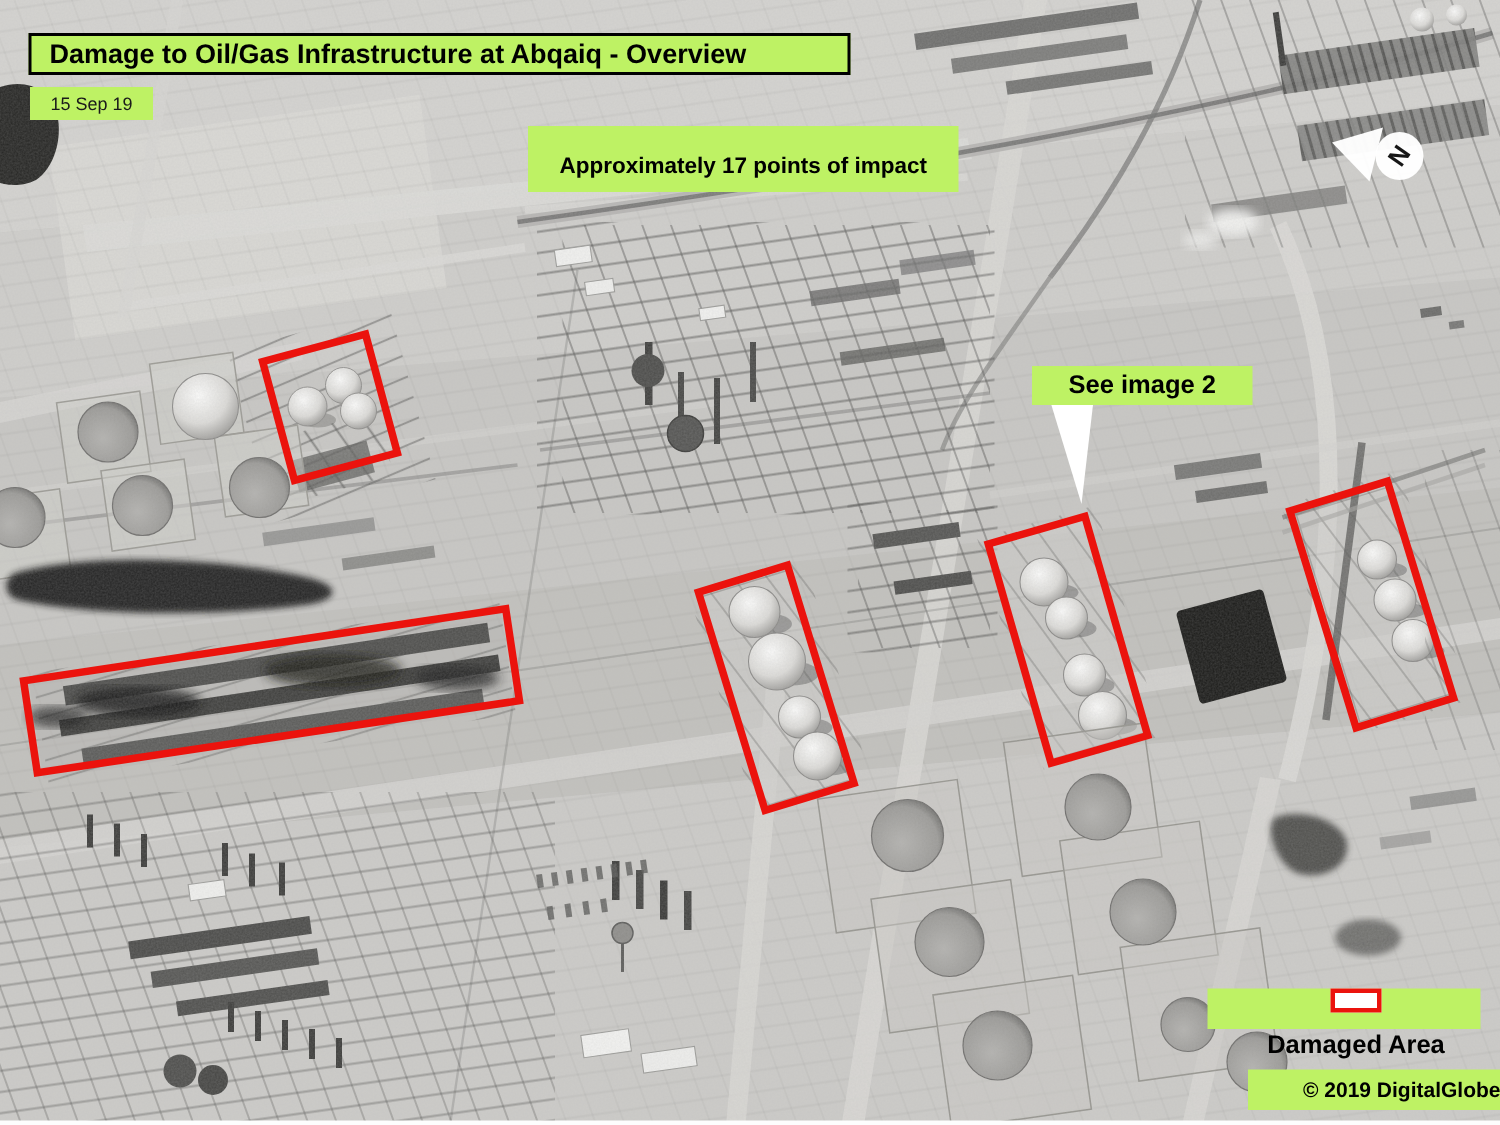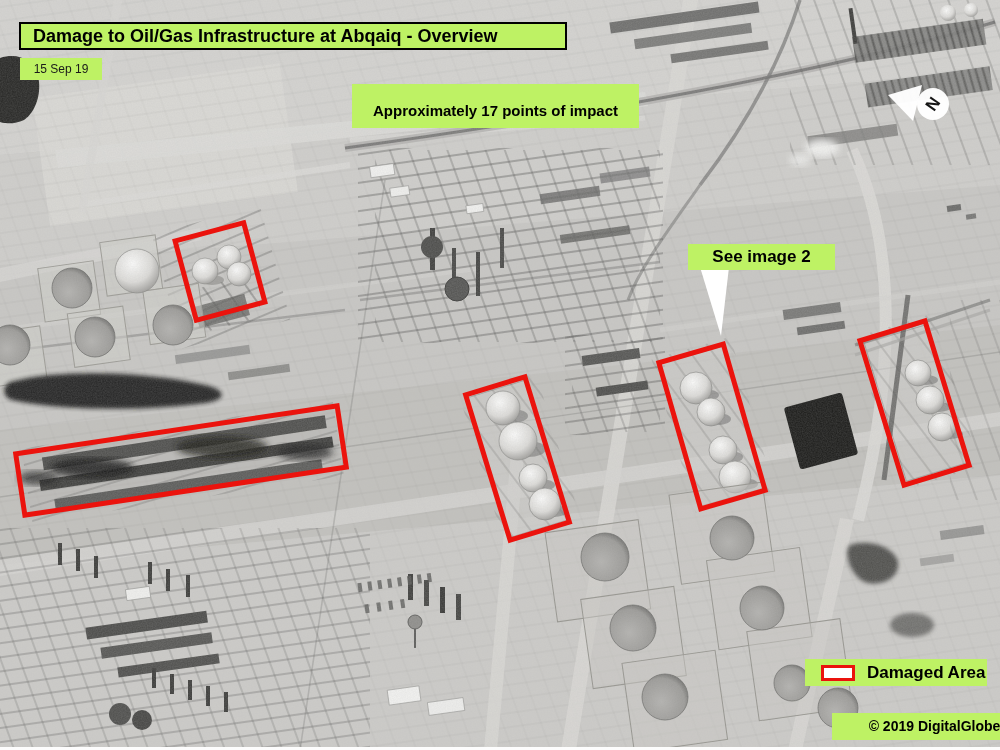--- a/index.html
+++ b/index.html
@@ -25,21 +25,21 @@
   
   .label{position:absolute;background:#bef264;color:#000;z-index:8;}
   .title{
     left:19px;top:22px;width:548px;height:28px;box-sizing:border-box;
     border:2px solid #000;font-weight:bold;font-size:18px;line-height:24px;
     padding-left:12px;white-space:nowrap;
   }
   .date{left:20px;top:58px;width:82px;height:22px;font-size:12px;line-height:22px;text-align:center;color:#1a1a1a;}
   .impact{left:352px;top:84px;width:287px;height:44px;font-weight:bold;font-size:15px;line-height:21px;text-align:center;padding-top:16px;box-sizing:border-box;}
   .see2{left:671px;top:244px;width:147px;height:26px;font-weight:bold;font-size:17px;line-height:26px;text-align:center;margin-left:17px;}
-  .legend{left:805px;top:659px;width:182px;height:27px;display:flex;align-items:center;gap:12px;padding-left:16px;box-sizing:border-box;}
+  .legend{left:805px;top:659px;width:182px;height:27px;display:flex;align-items:center;gap:12px;padding-left:16px;box-sizing:border-box;flex-direction:column;}
   .legend .swatch{width:34px;height:16px;box-sizing:border-box;border:3px solid var(--accent-red,#eb130d);background:#fff;flex:0 0 auto;}
   .legend .ltxt{font-weight:bold;font-size:17px;}
   .credit{left:832px;top:713px;width:153px;height:27px;font-weight:bold;font-size:14px;line-height:27px;text-align:center;padding-left:26px;}
 </style>
 </head>
 <body>
 
 <div id="stage">
 
   <svg class="bg" viewBox="0 0 1000 750" aria-hidden="true">

